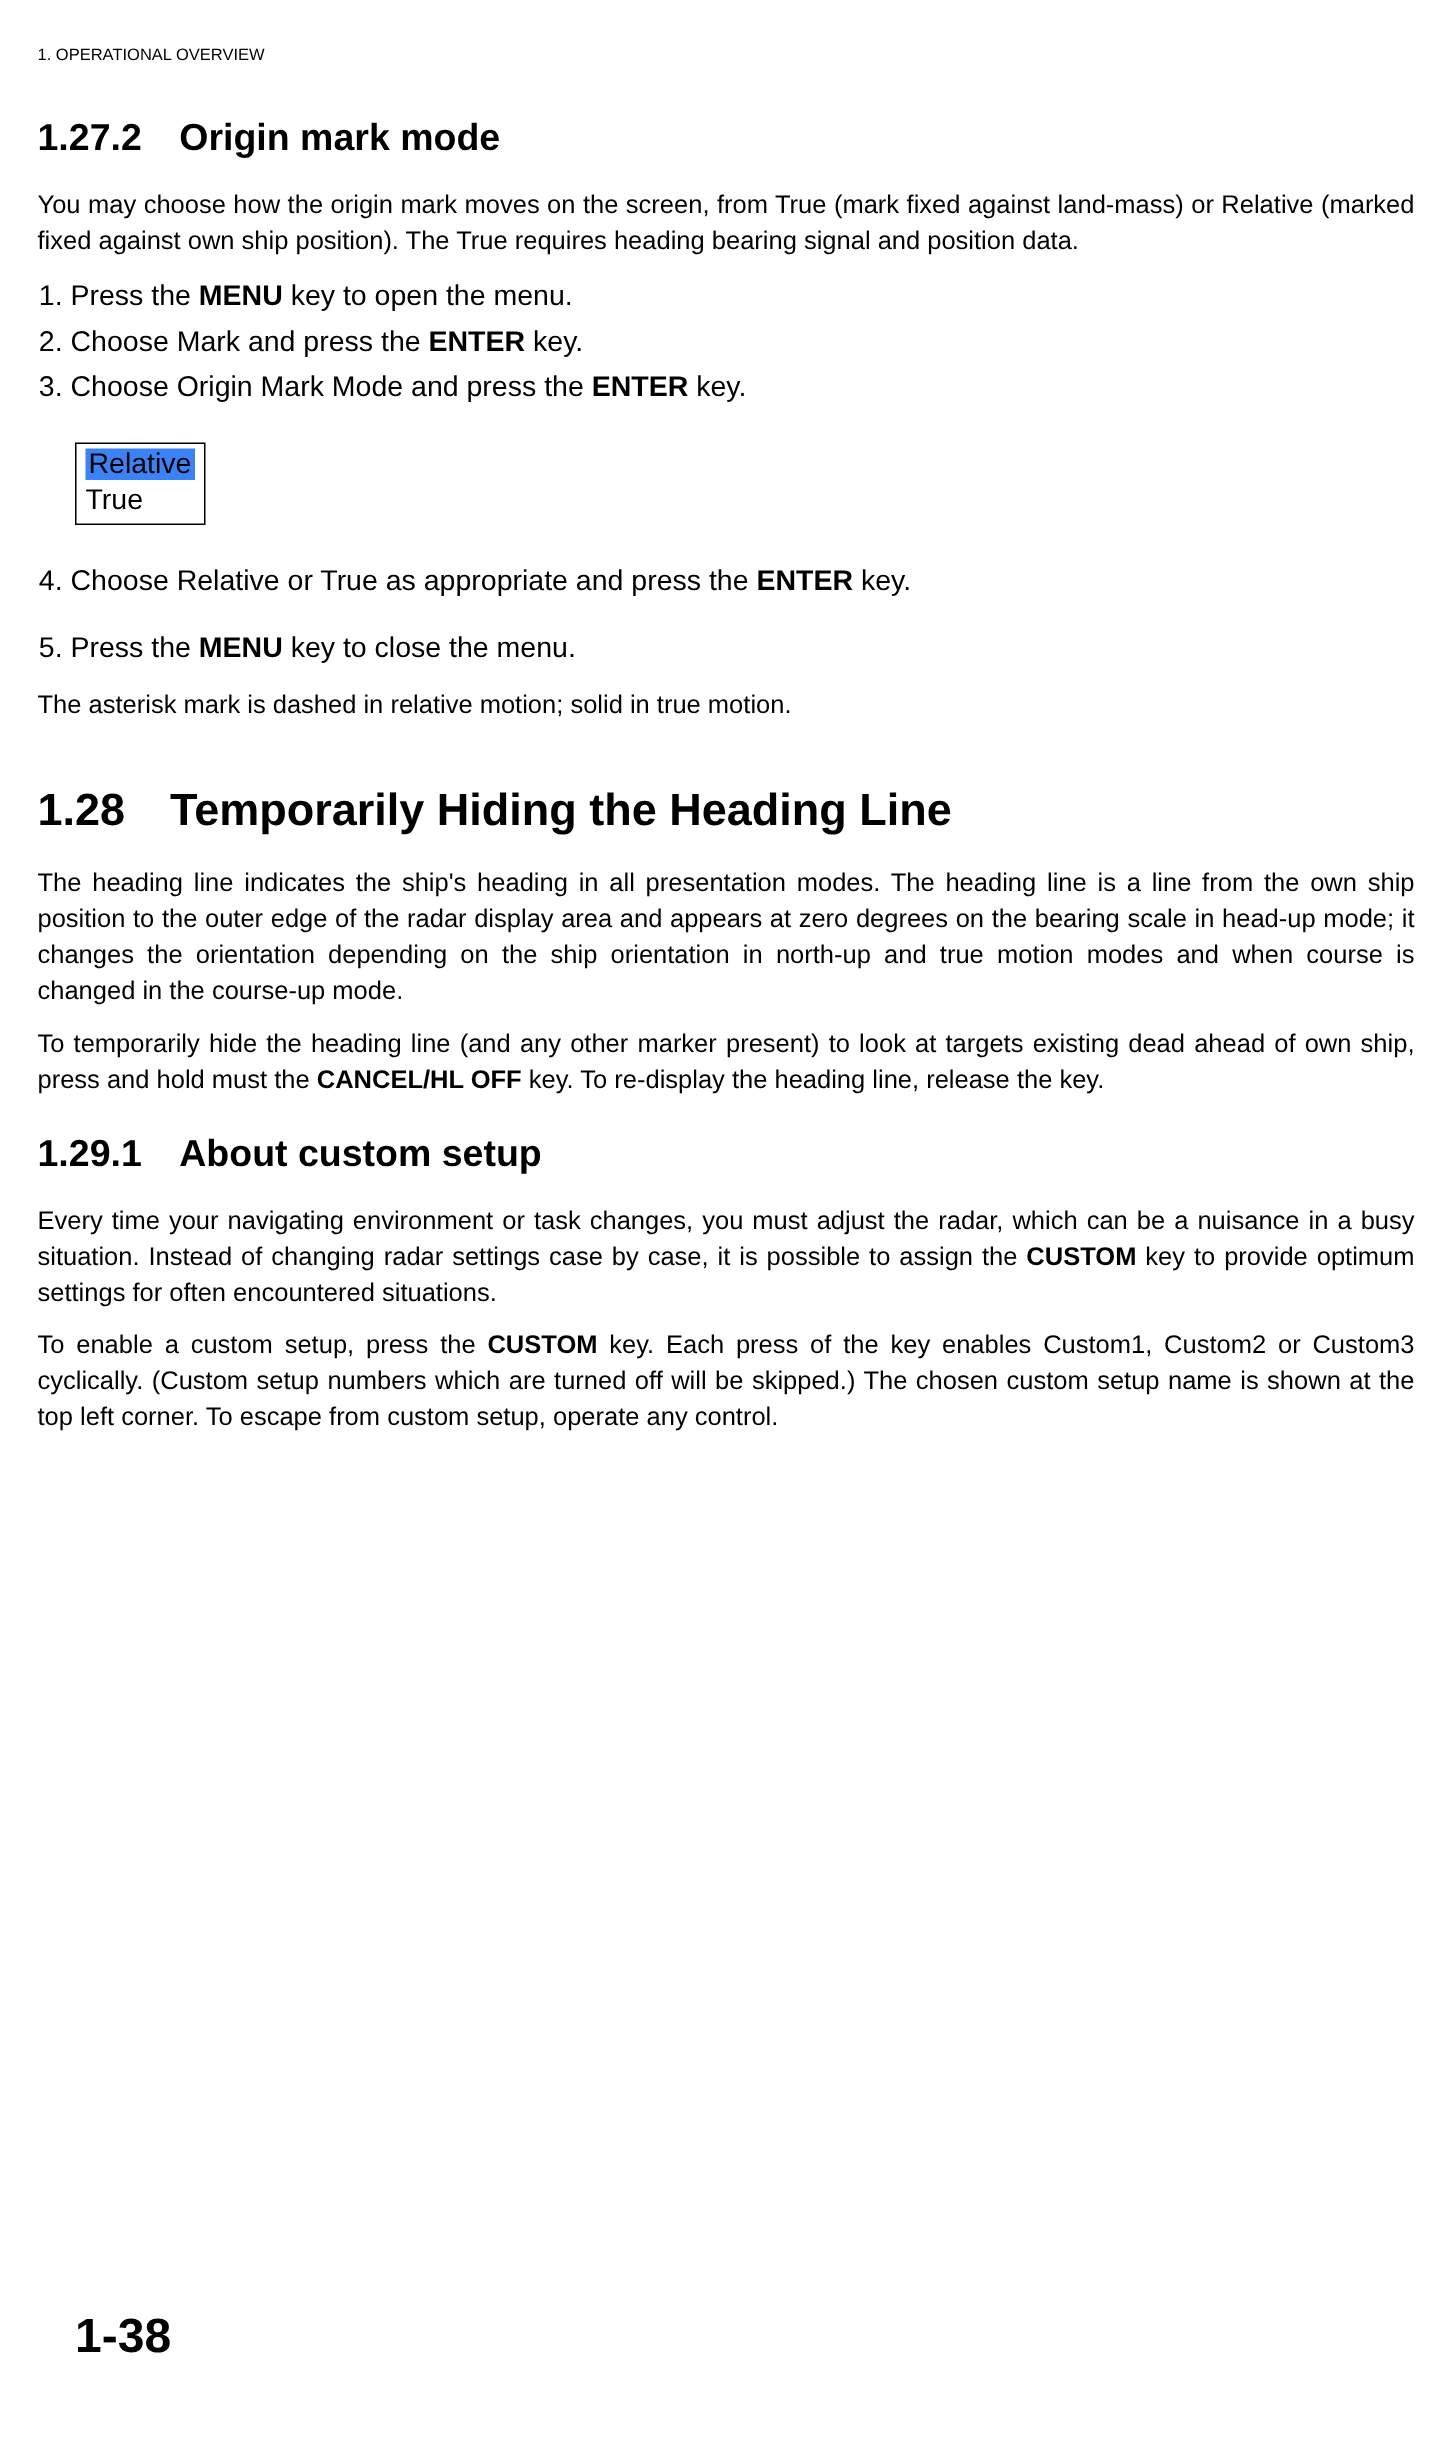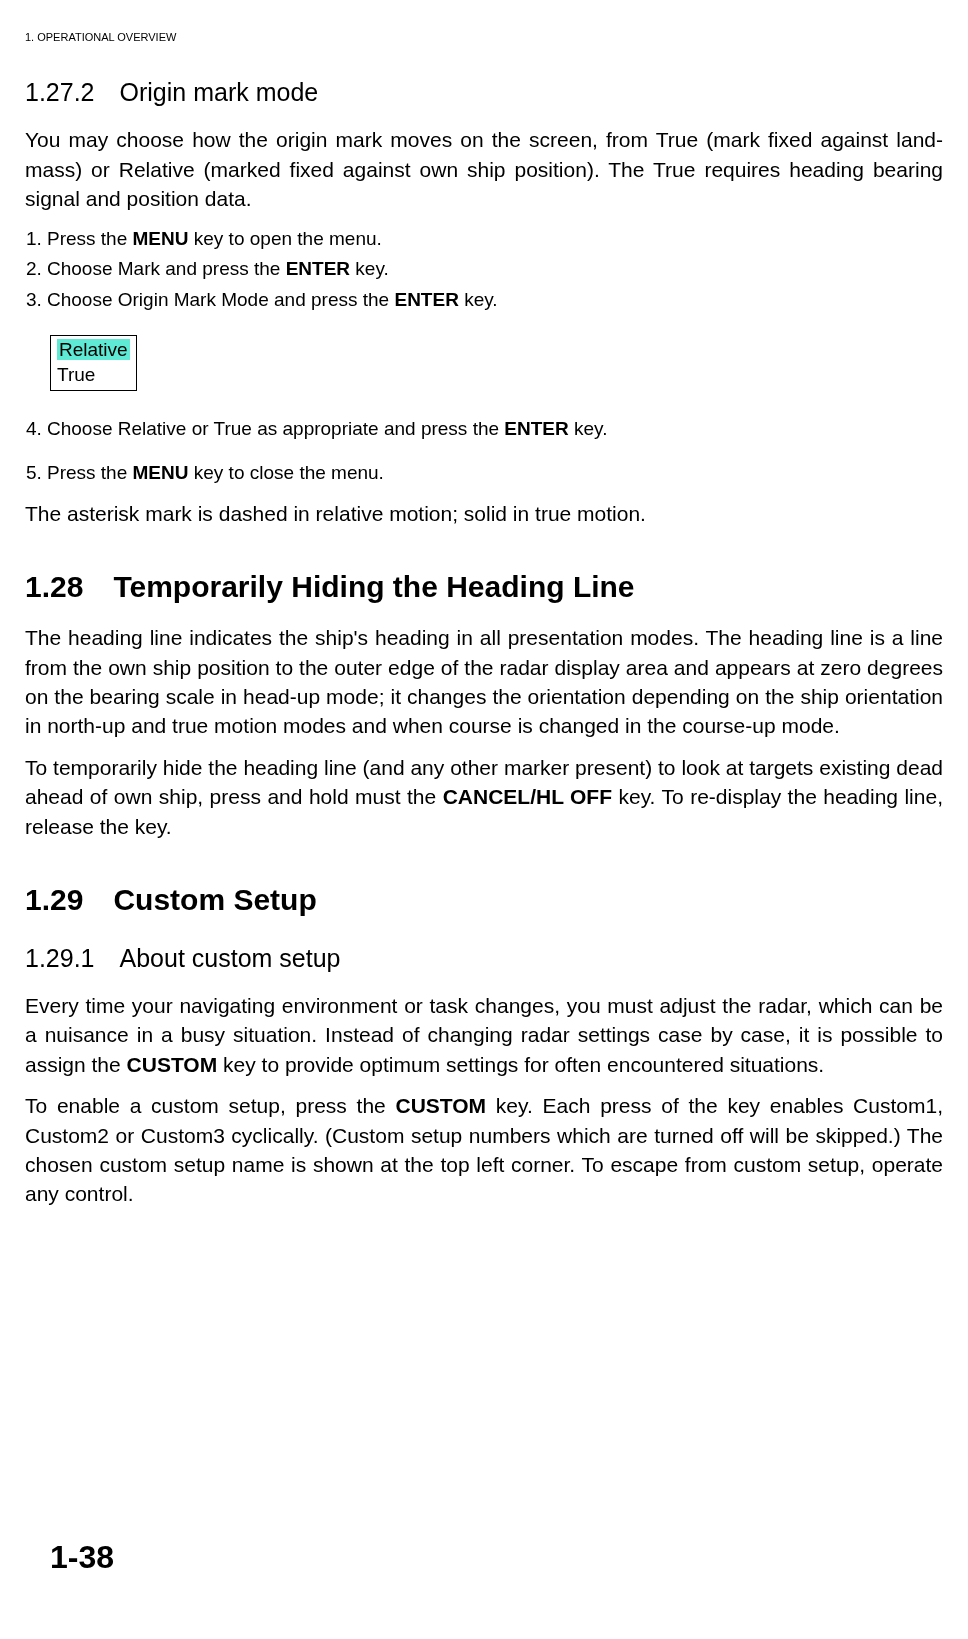--- a/index.html
+++ b/index.html
@@ -9,51 +9,51 @@
       width: 918px;
       color: #000;
       line-height: 1.4;
     }
     .header {
       font-size: 11px;
       margin-bottom: 30px;
     }
     .section-title {
       font-size: 25px;
-      font-weight: normal;
+      font-weight: bold;
       margin-top: 20px;
       margin-bottom: 15px;
     }
     .section-number {
       display: inline-block;
       margin-right: 25px;
     }
     .paragraph {
-      font-size: 21px;
+      font-size: 17px;
       margin-bottom: 12px;
       text-align: justify;
     }
     .ordered-list {
       font-size: 19px;
       padding-left: 22px;
       margin: 10px 0 12px 0;
     }
     .ordered-list li {
       margin-bottom: 4px;
     }
     .option-box {
       border: 1px solid #000;
       display: inline-block;
       margin: 10px 0 15px 25px;
       padding: 2px 6px 2px 6px;
       font-size: 19px;
       line-height: 1.3;
     }
     .option-highlight {
-      background-color: #5eead4;
+      background-color: #3b82f6;
       padding: 0 2px;
     }
     .main-section-title {
       font-size: 30px;
       font-weight: bold;
       margin-top: 38px;
       margin-bottom: 15px;
     }
     .main-number {
       display: inline-block;
@@ -106,23 +106,20 @@
   <div class="paragraph">The asterisk mark is dashed in relative motion; solid in true motion.</div>
 
   <div class="main-section-title">
     <span class="main-number">1.28</span><span>Temporarily Hiding the Heading Line</span>
   </div>
 
   <div class="paragraph">The heading line indicates the ship's heading in all presentation modes. The heading line is a line from the own ship position to the outer edge of the radar display area and appears at zero degrees on the bearing scale in head-up mode; it changes the orientation depending on the ship orientation in north-up and true motion modes and when course is changed in the course-up mode.</div>
 
   <div class="paragraph"><span>To temporarily hide the heading line (and any other marker present) to look at targets existing dead ahead of own ship, press and hold must the </span><span class="bold">CANCEL/HL OFF</span><span> key. To re-display the heading line, release the key.</span></div>
 
-  <div class="main-section-title">
-    <span class="main-number">1.29</span><span>Custom Setup</span>
-  </div>
 
   <div class="section-title">
     <span class="section-number">1.29.1</span><span>About custom setup</span>
   </div>
 
   <div class="paragraph"><span>Every time your navigating environment or task changes, you must adjust the radar, which can be a nuisance in a busy situation. Instead of changing radar settings case by case, it is possible to assign the </span><span class="bold">CUSTOM</span><span> key to provide optimum settings for often encountered situations.</span></div>
 
 
   <div class="paragraph"><span>To enable a custom setup, press the </span><span class="bold">CUSTOM</span><span> key. Each press of the key enables Custom1, Custom2 or Custom3 cyclically. (Custom setup numbers which are turned off will be skipped.) The chosen custom setup name is shown at the top left corner. To escape from custom setup, operate any control.</span></div>
 

